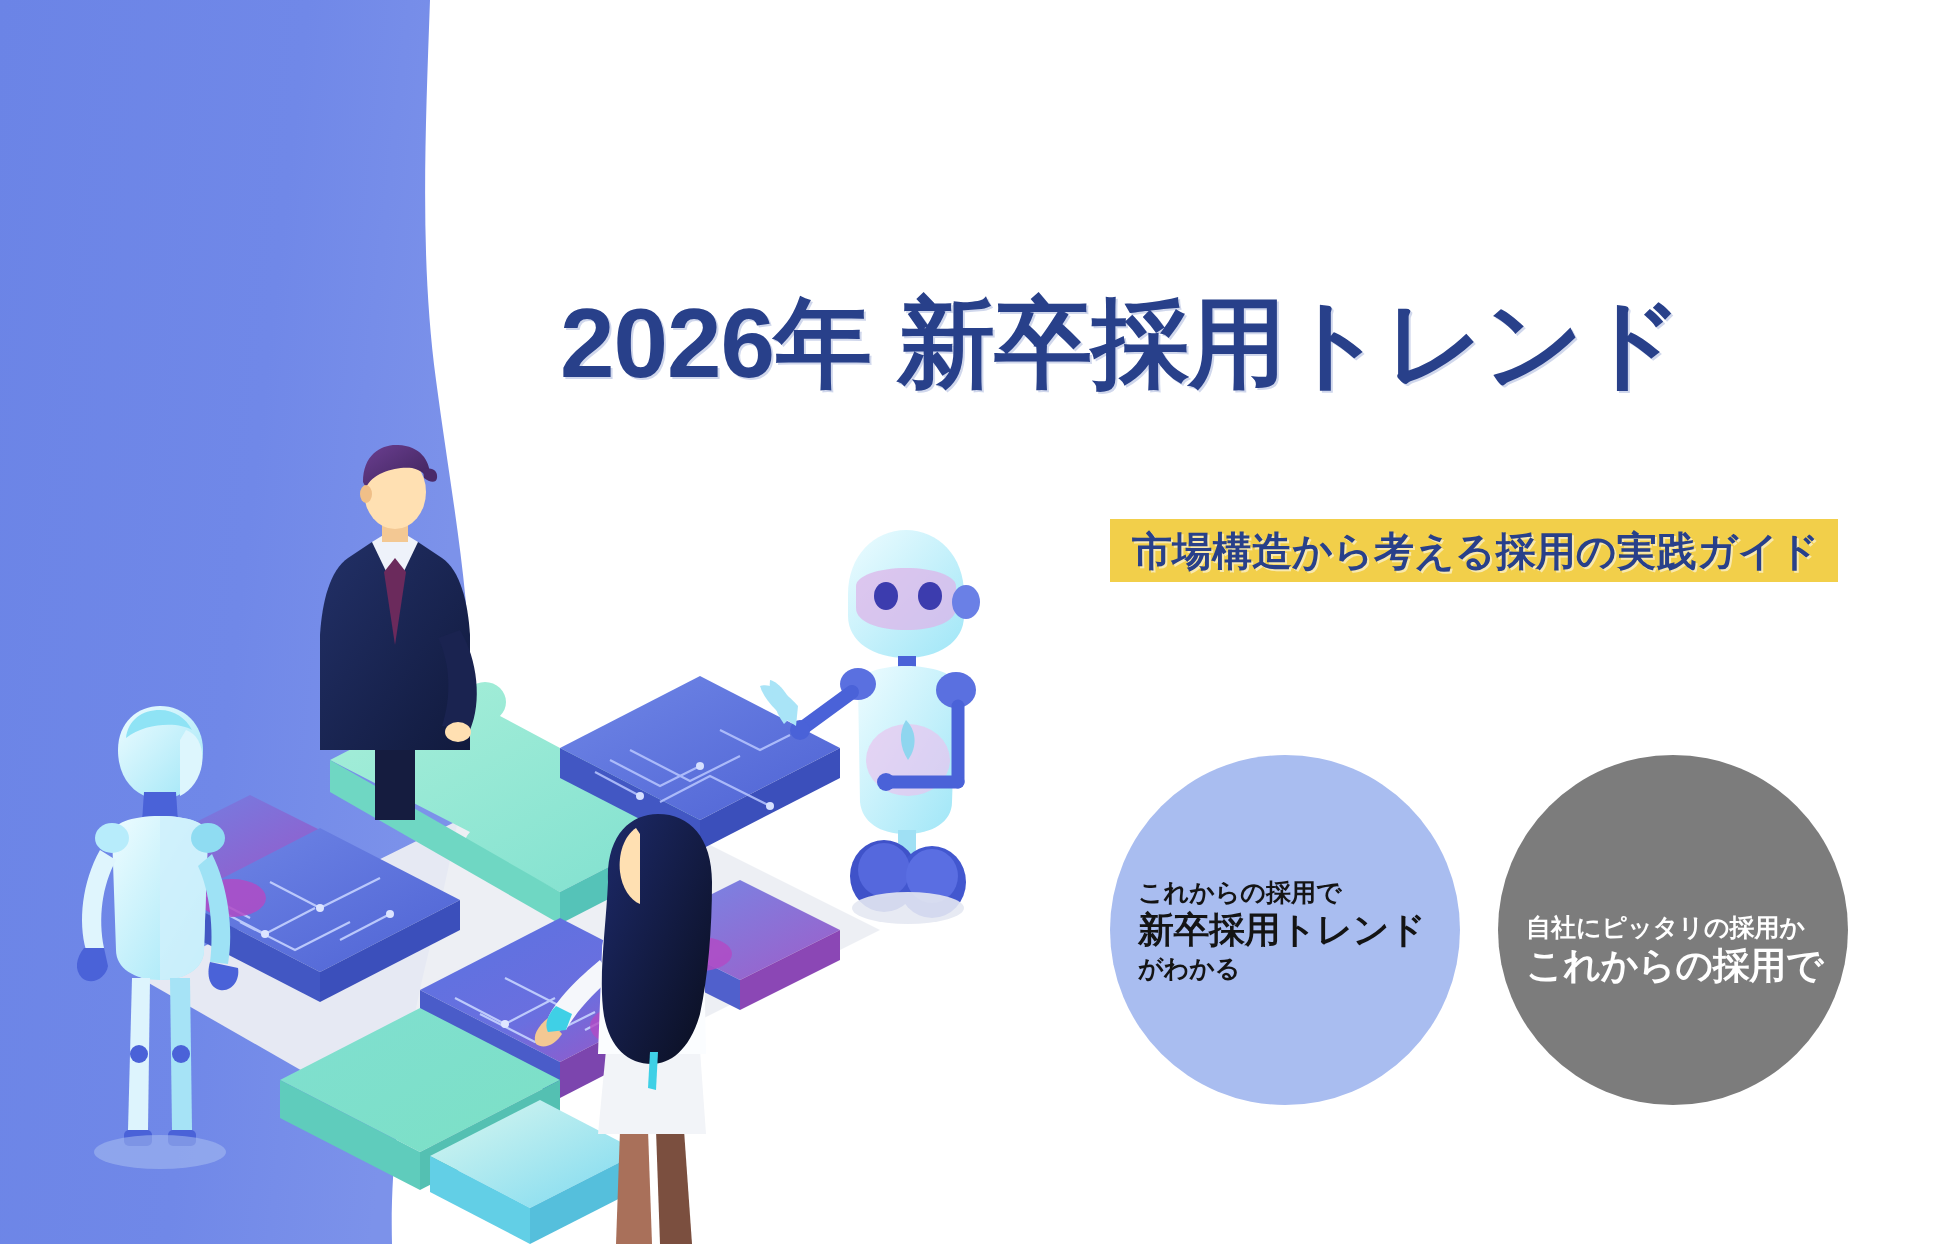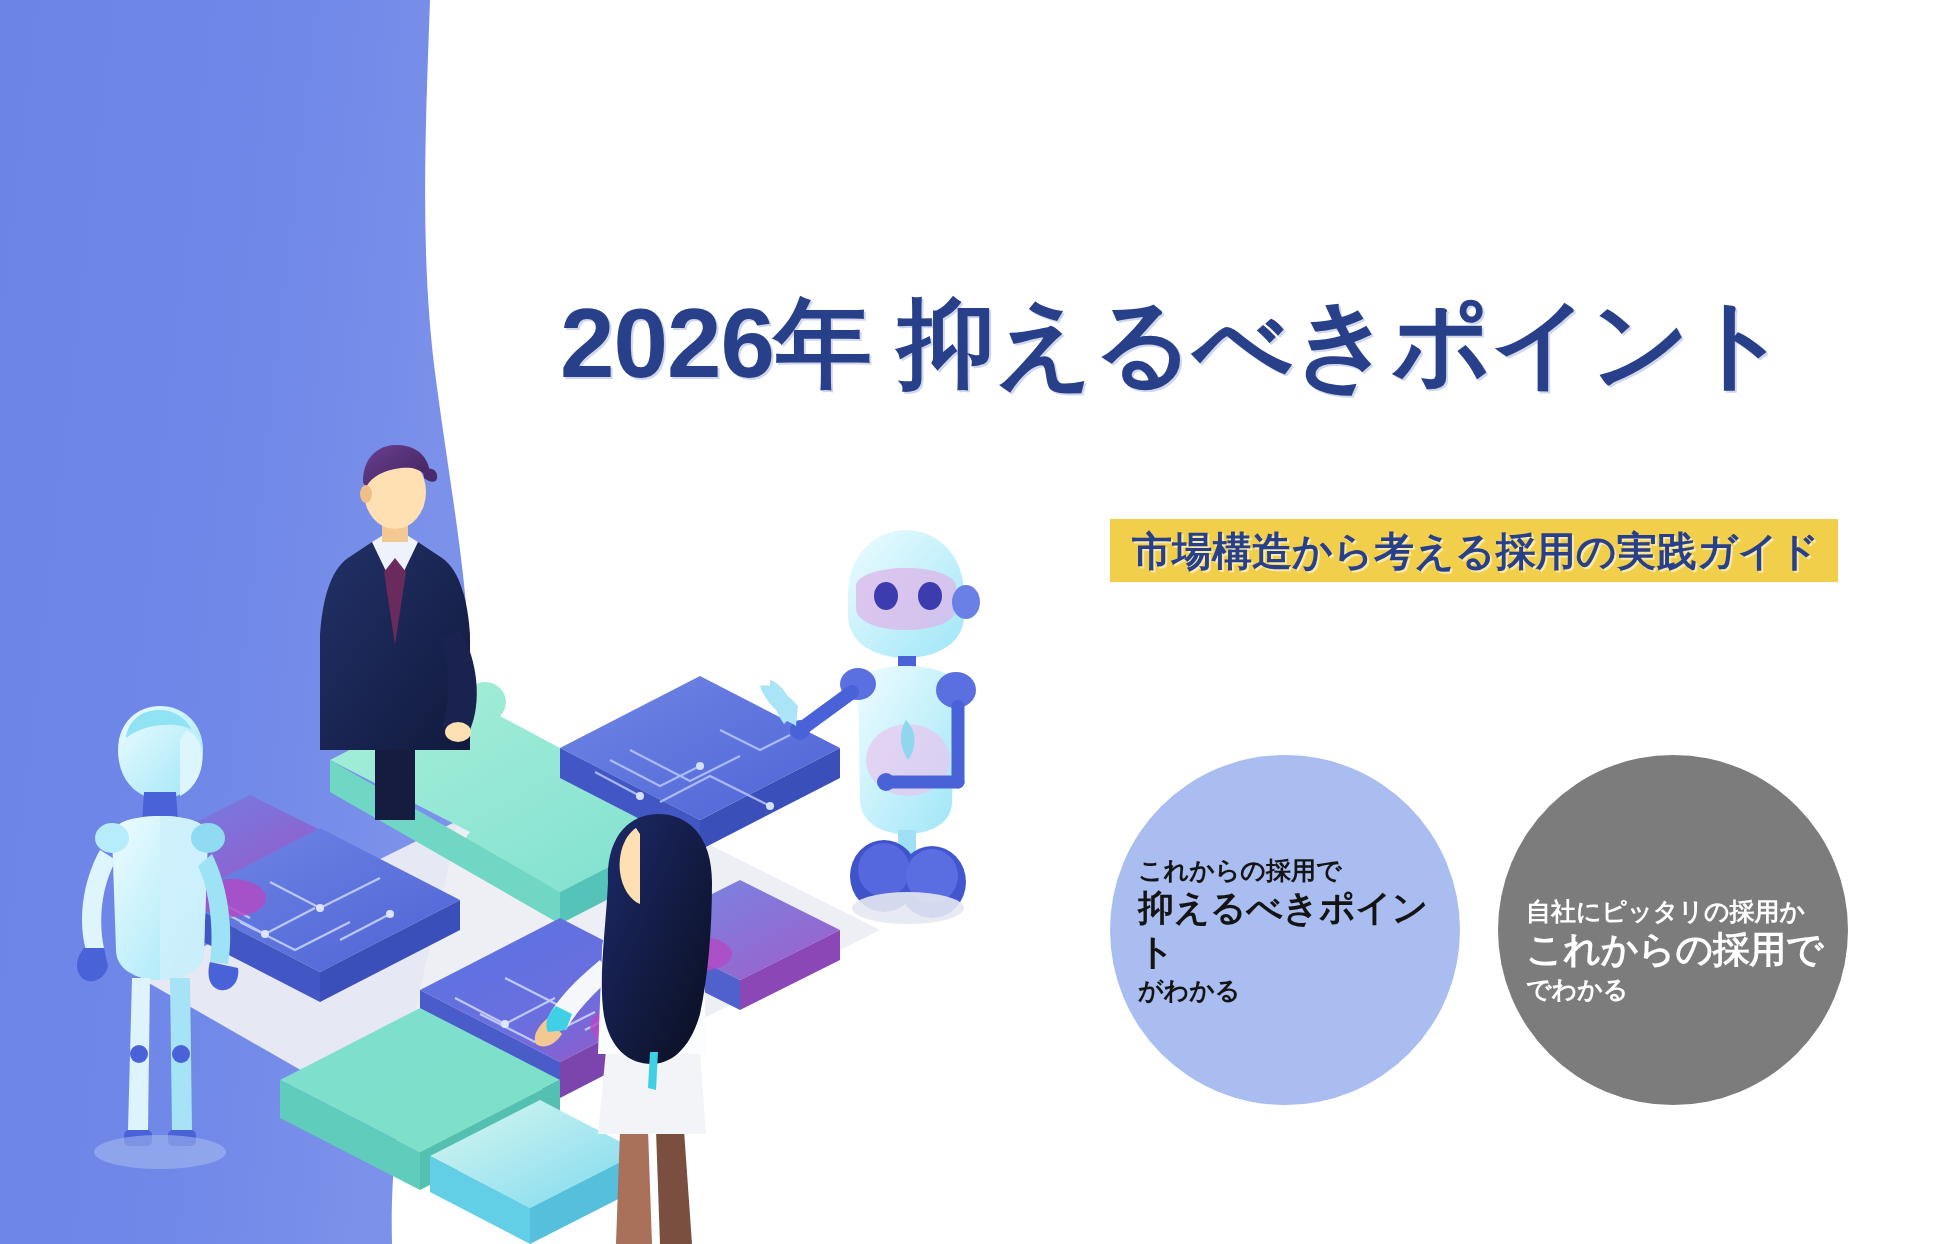--- a/index.html
+++ b/index.html
@@ -343,35 +343,34 @@
                C712,500 708,546 700,584 C690,620 670,634 652,634
                C628,634 610,618 604,586 C598,548 606,498 608,452 Z" fill="url(#gWoHair)"></path>
 
       <path d="M636,398 C624,406 618,424 620,442 C622,458 630,470 640,474
                L640,404 Z" fill="#ffe0b2"></path>
 
       <path d="M650,622 L658,622 L656,660 L648,658 Z" fill="#3fd0e6"></path>
     </g>
   </svg>
 
-  <div class="title">2026年 抑えるべきポイント</div>
+  <div class="title">2026年 新卒採用トレンド</div>
 
   <div class="subtitle-bar">
     <span class="txt">市場構造から考える採用の実践ガイド</span>
   </div>
 
   <div class="circle blue">
     <div class="lines">
       <div class="l1">これからの採用で</div>
-      <div class="l2">抑えるべきポイント</div>
+      <div class="l2">新卒採用トレンド</div>
       <div class="l3">がわかる</div>
     </div>
   </div>
 
   <div class="circle gray">
     <div class="lines">
       <div class="l1">自社にピッタリの採用か</div>
       <div class="l2">これからの採用で</div>
-      <div class="l3">でわかる</div>
     </div>
   </div>
 
 </div>
 
 </body></html>

